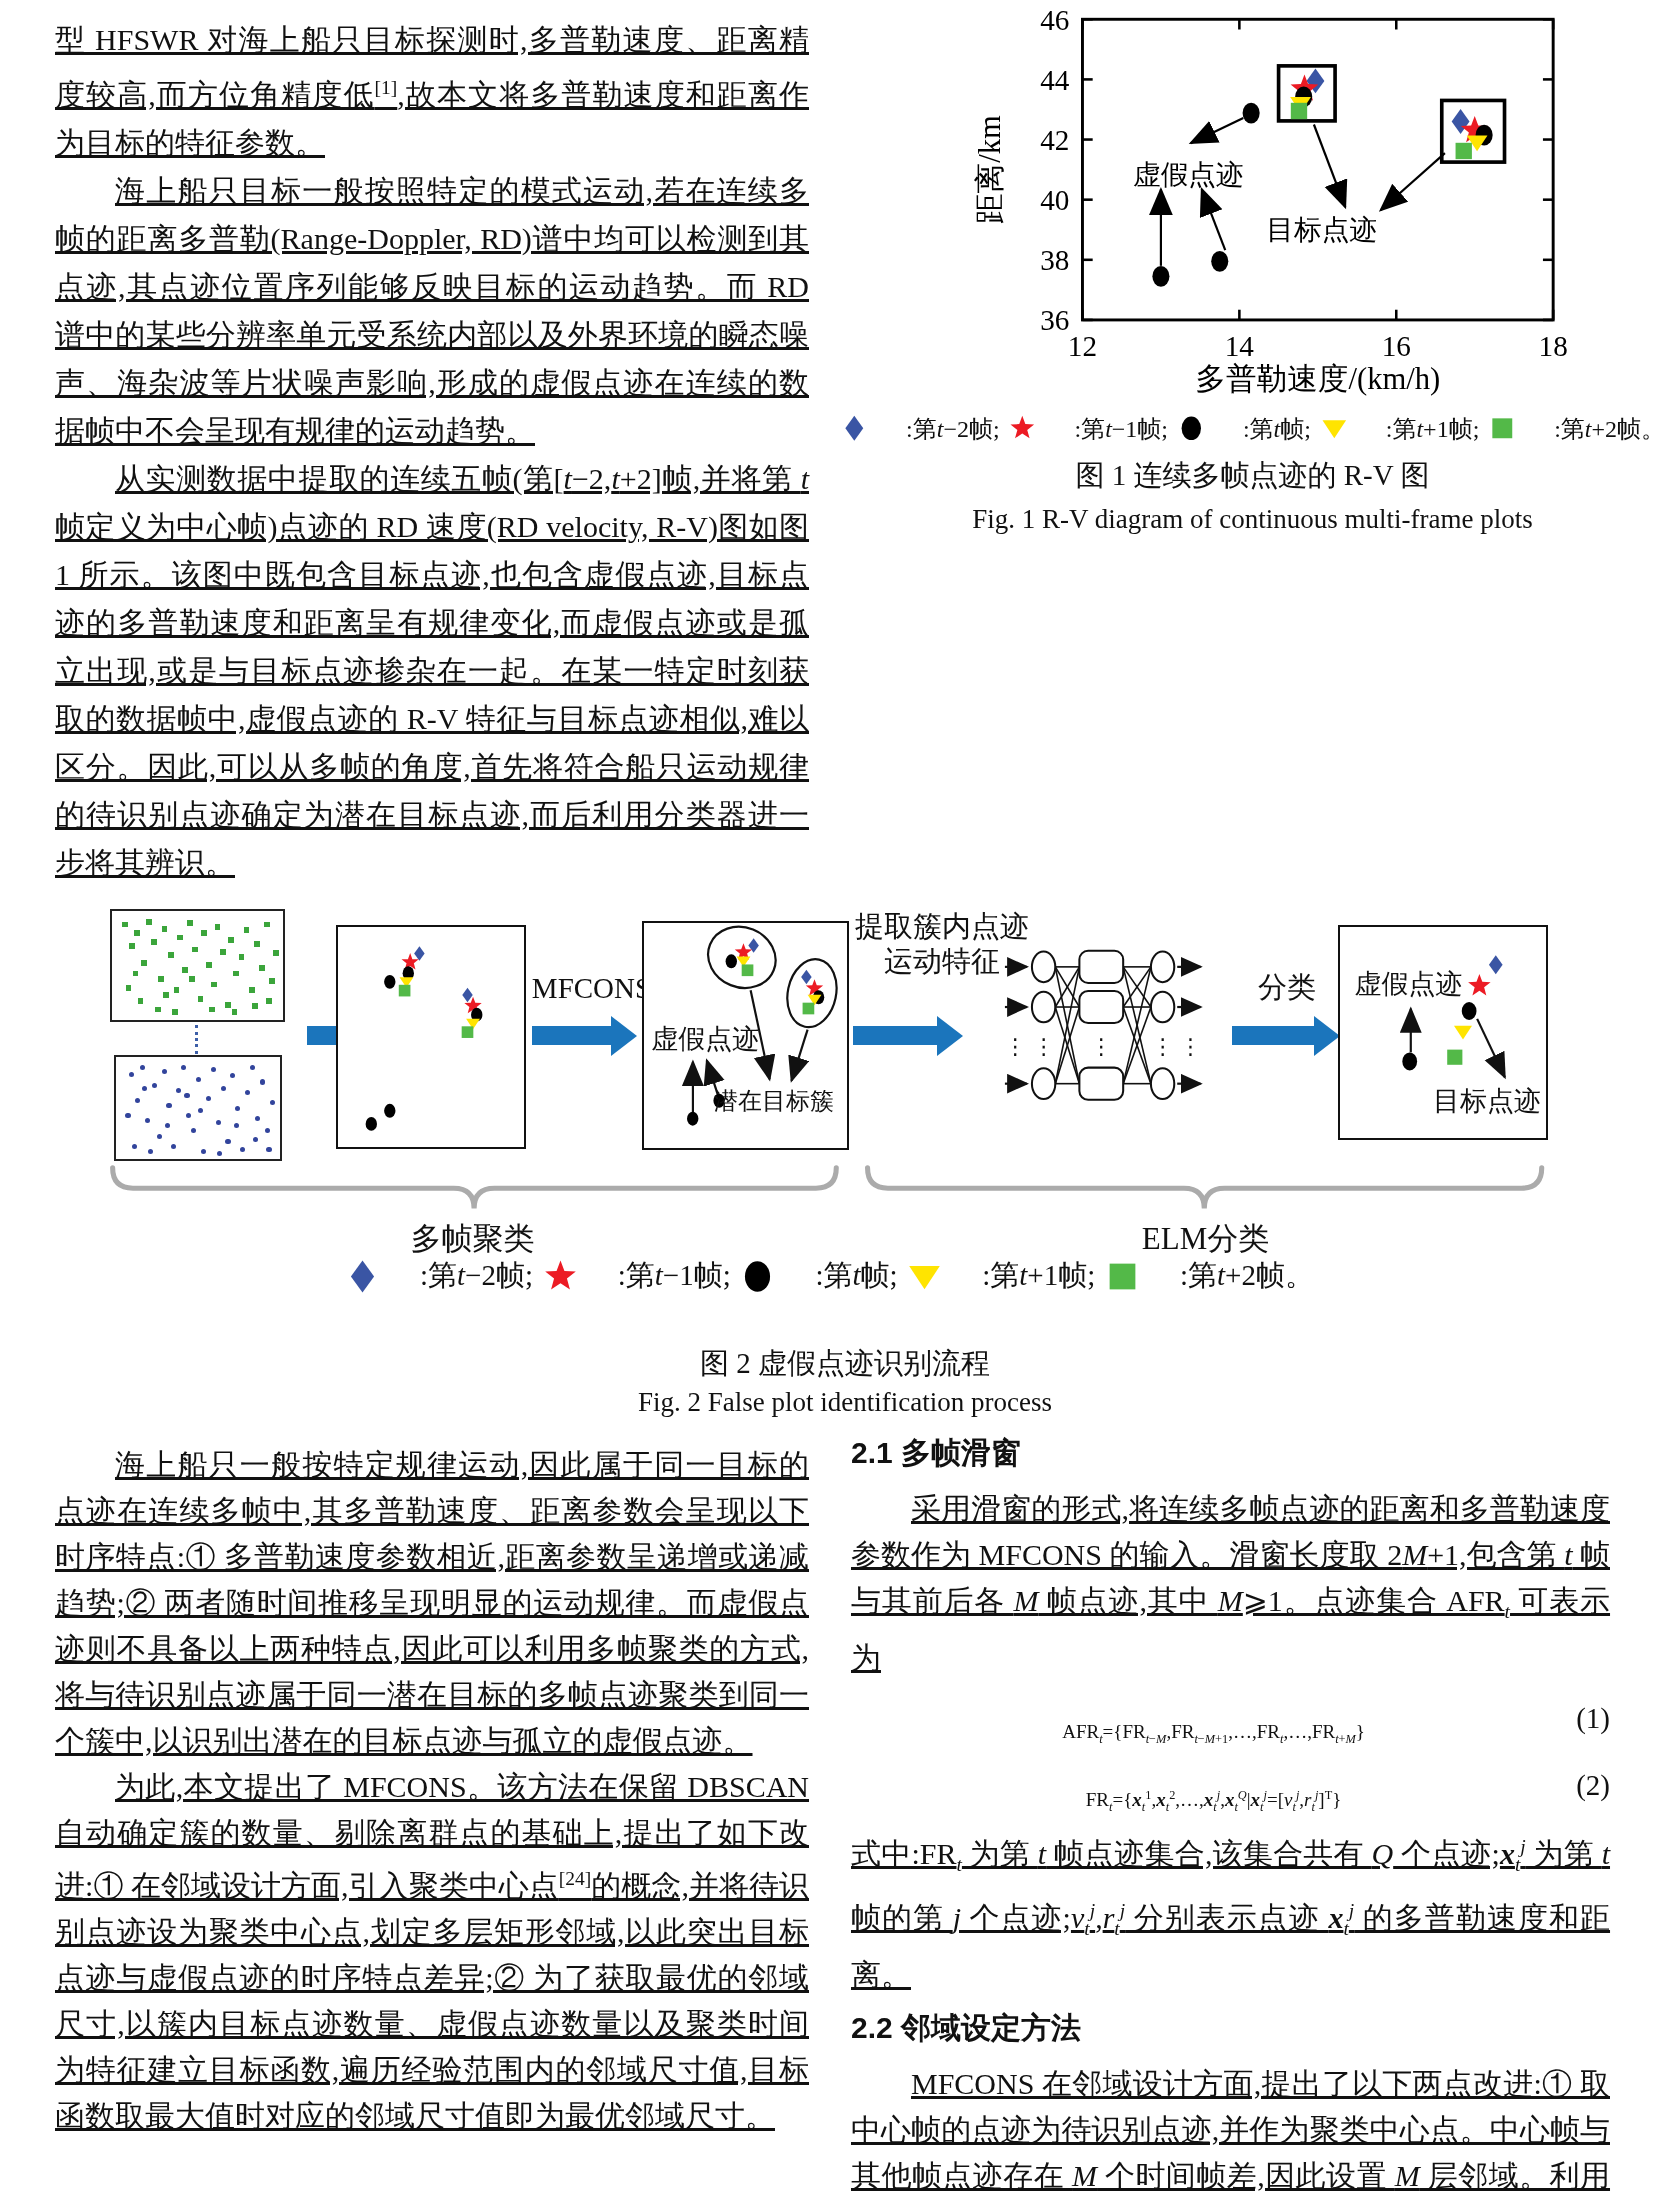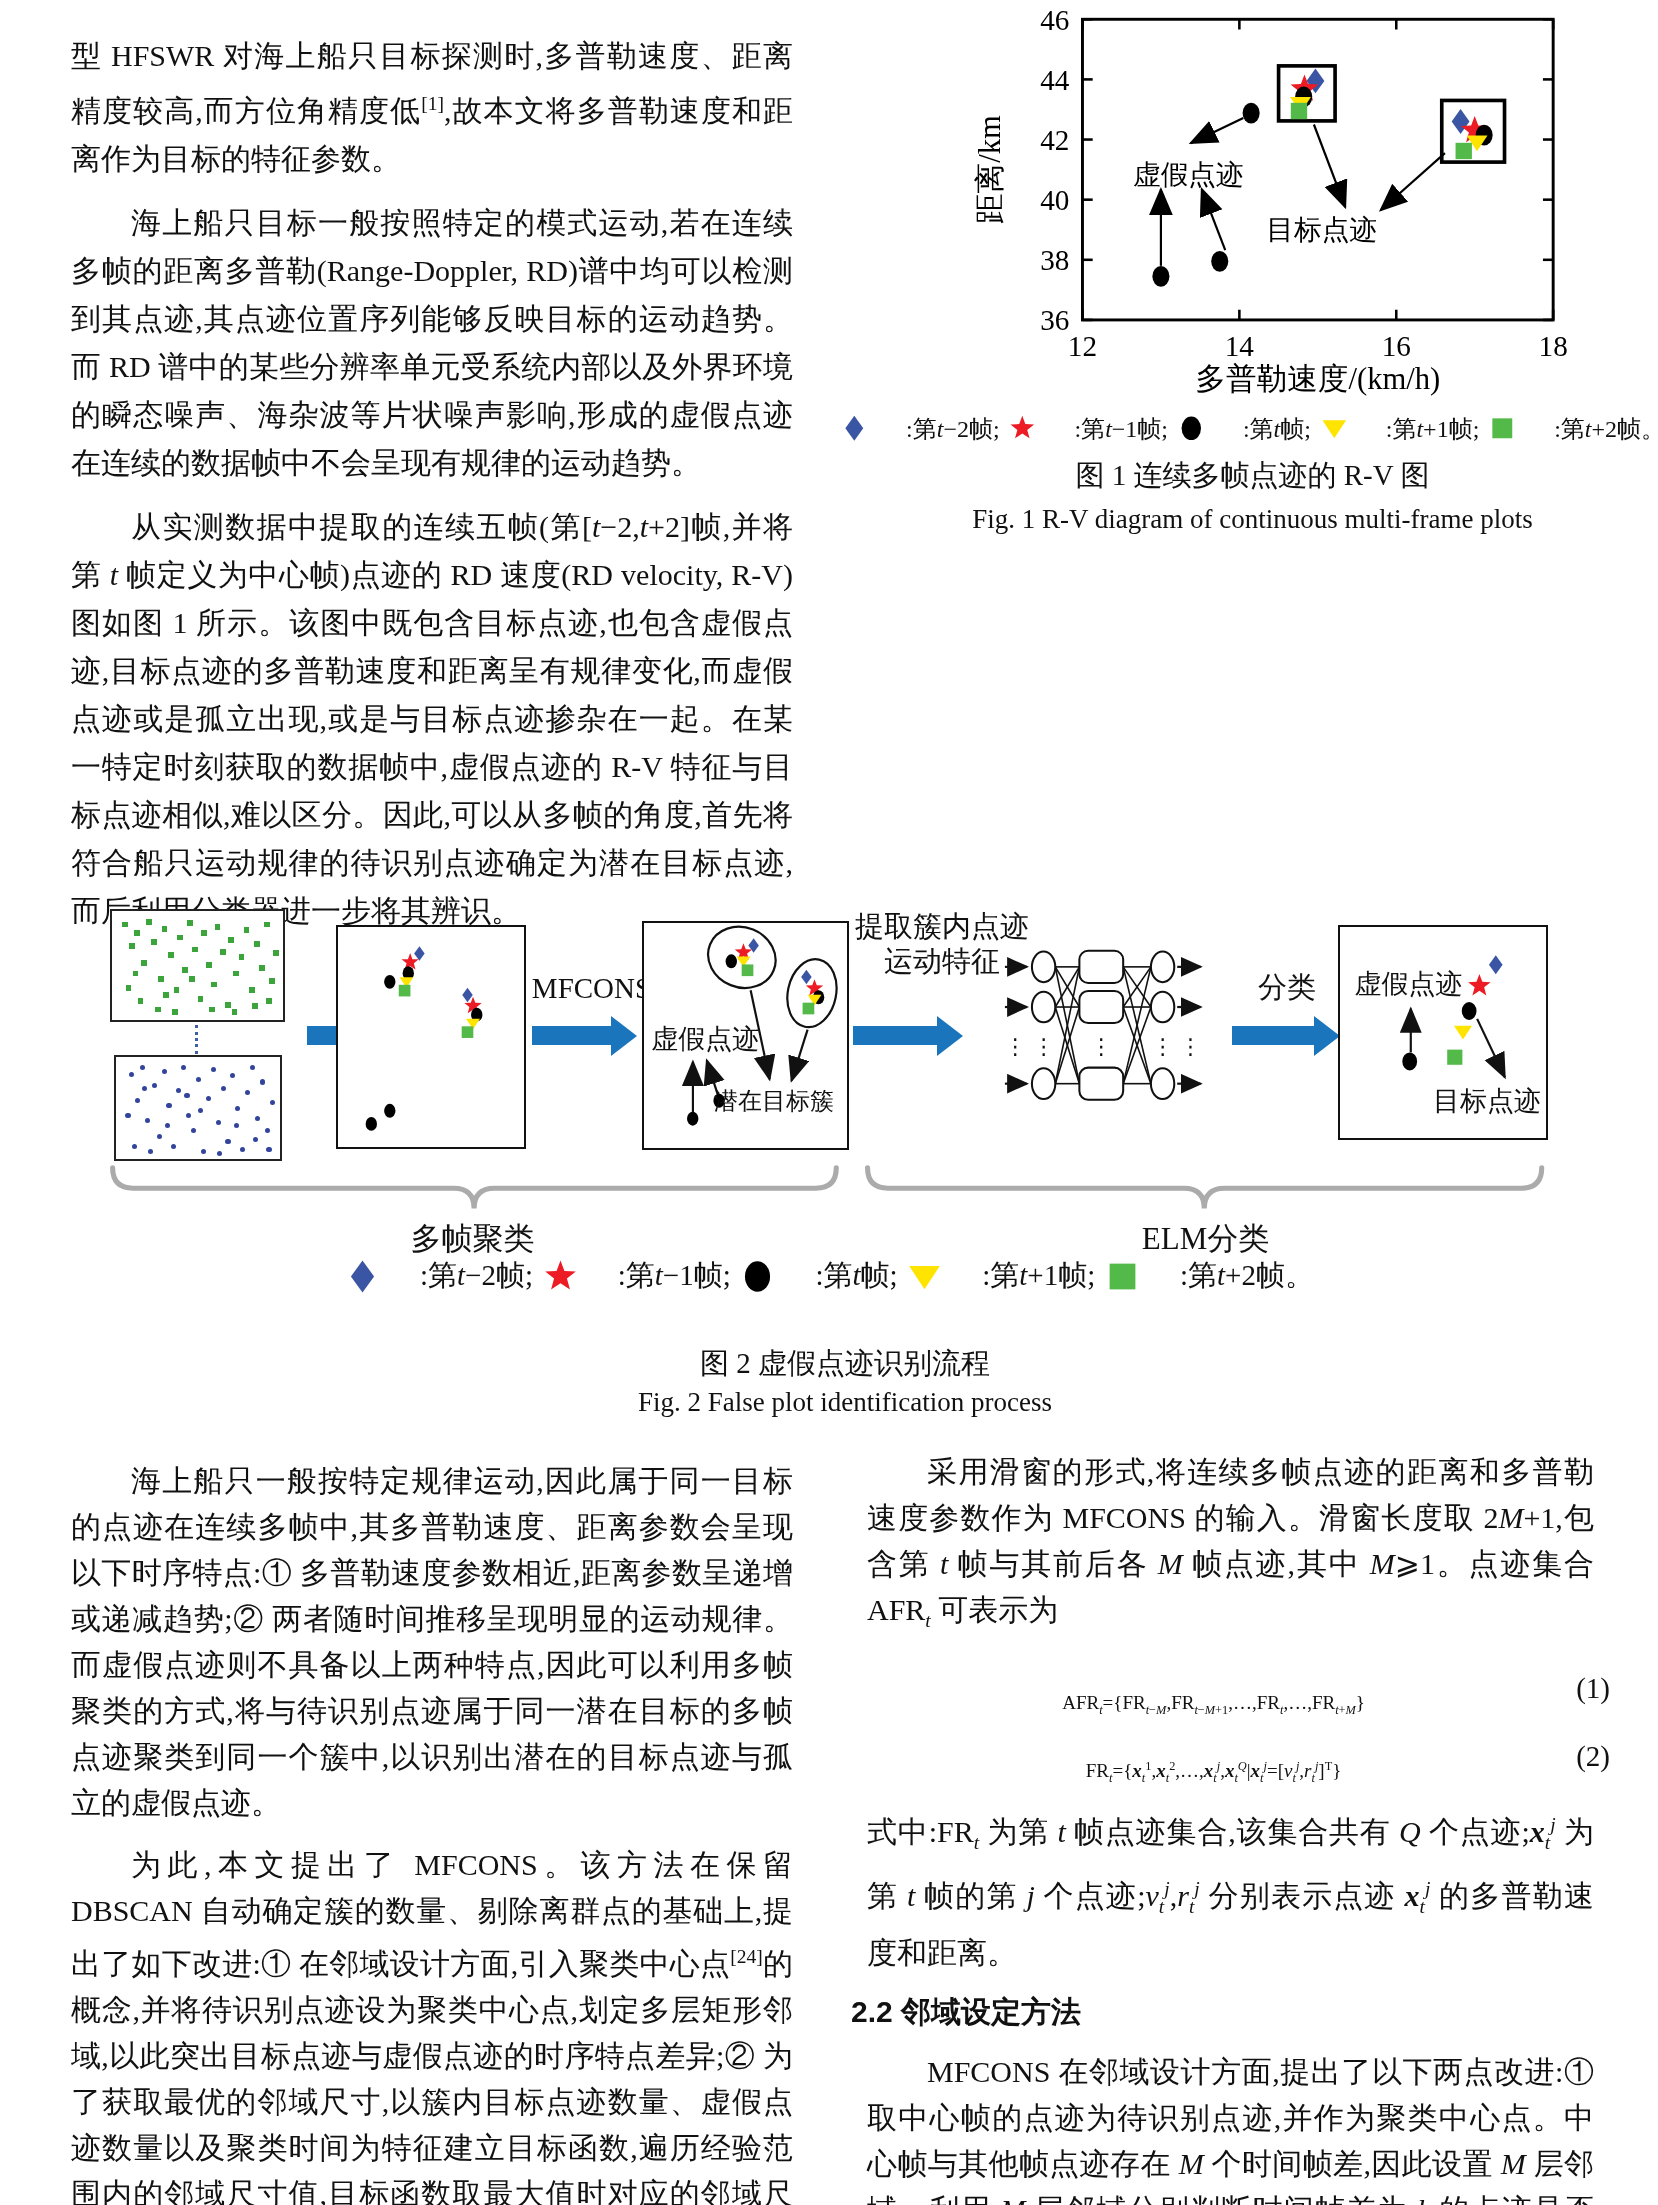--- a/index.html
+++ b/index.html
@@ -1,19 +1,19 @@
 <!DOCTYPE html>
 <html style="font-size:11.7px"><head>
 <meta charset="utf-8">
 <style>
   html,body{margin:0;padding:0;background:#fff;}
   body{width:1658px;height:2205px;position:relative;font-family:"Liberation Serif","DejaVu Serif",serif;color:#111;}
   .page{position:absolute;inset:0;background:#fff;}
   .col{position:absolute;}
-  .col p{margin:16px;font-size:30px;line-height:48px;text-align:justify;text-indent:2em;}
+  .col p{margin:0;font-size:30px;line-height:48px;text-align:justify;text-indent:2em;text-decoration:underline;}
   .col p.noind{text-indent:0;}
   .lt{left:55px;top:16px;width:754px;}
   .rt{left:851px;top:522px;width:759px;}
   .lb{left:55px;top:1442px;width:754px;}
   .rb{left:851px;top:1433px;width:759px;}
   .lb p,.rb p{line-height:46px;}
   h2{font-family:"Liberation Sans","DejaVu Sans",sans-serif;font-size:34px;font-weight:700;margin:0 0 19px 0;letter-spacing:0.7px;}
   h3{font-family:"Liberation Sans","DejaVu Sans",sans-serif;font-size:30px;font-weight:700;margin:10.2px 0 11.7px 0;}
   .eq{display:flex;align-items:center;margin:8.8px 0;}
   .eqbody{flex:1;text-align:center;font-size:19px;margin-top:32px;}
@@ -433,20 +433,21 @@
     <div class="cap">图 2  虚假点迹识别流程</div>
     <div class="cap en">Fig. 2  False plot identification process</div>
   </div>
 
   <div class="col lb">
     <p>海上船只一般按特定规律运动,因此属于同一目标的点迹在连续多帧中,其多普勒速度、距离参数会呈现以下时序特点:① 多普勒速度参数相近,距离参数呈递增或递减趋势;② 两者随时间推移呈现明显的运动规律。而虚假点迹则不具备以上两种特点,因此可以利用多帧聚类的方式,将与待识别点迹属于同一潜在目标的多帧点迹聚类到同一个簇中,以识别出潜在的目标点迹与孤立的虚假点迹。</p>
     <p>为此,本文提出了 MFCONS。该方法在保留 DBSCAN 自动确定簇的数量、剔除离群点的基础上,提出了如下改进:① 在邻域设计方面,引入聚类中心点<sup>[24]</sup>的概念,并将待识别点迹设为聚类中心点,划定多层矩形邻域,以此突出目标点迹与虚假点迹的时序特点差异;② 为了获取最优的邻域尺寸,以簇内目标点迹数量、虚假点迹数量以及聚类时间为特征建立目标函数,遍历经验范围内的邻域尺寸值,目标函数取最大值时对应的邻域尺寸值即为最优邻域尺寸。</p>
   </div>
 
   <div class="col rb">
+    <h3 style="margin-top:0">2.1 多帧滑窗</h3>
     <p>采用滑窗的形式,将连续多帧点迹的距离和多普勒速度参数作为 MFCONS 的输入。滑窗长度取 2<i>M</i>+1,包含第 <i>t</i> 帧与其前后各 <i>M</i> 帧点迹,其中 <i>M</i>⩾1。点迹集合 AFR<sub><i>t</i></sub> 可表示为</p>
     <div class="eq">
       <span class="eqbody">AFR<sub><i>t</i></sub>={FR<sub><i>t</i>−<i>M</i></sub>,FR<sub><i>t</i>−<i>M</i>+1</sub>,…,FR<sub><i>t</i></sub>,…,FR<sub><i>t</i>+<i>M</i></sub>}</span>
       <span class="eqno">(1)</span>
     </div>
     <div class="eq">
       <span class="eqbody">FR<sub><i>t</i></sub>={<b><i>x</i></b><sub><i>t</i></sub><sup>1</sup>,<b><i>x</i></b><sub><i>t</i></sub><sup>2</sup>,…,<b><i>x</i></b><sub><i>t</i></sub><sup><i>j</i></sup>,<b><i>x</i></b><sub><i>t</i></sub><sup><i>Q</i></sup>|<b><i>x</i></b><sub><i>t</i></sub><sup><i>j</i></sup>=[<i>v</i><sub><i>t</i></sub><sup><i>j</i></sup>,<i>r</i><sub><i>t</i></sub><sup><i>j</i></sup>]<sup>T</sup>}</span>
       <span class="eqno">(2)</span>
     </div>
     <p class="noind">式中:FR<sub><i>t</i></sub> 为第 <i>t</i> 帧点迹集合,该集合共有 <i>Q</i> 个点迹;<b><i>x</i></b><sub><i>t</i></sub><sup><i>j</i></sup> 为第 <i>t</i> 帧的第 <i>j</i> 个点迹;<i>v</i><sub><i>t</i></sub><sup><i>j</i></sup>,<i>r</i><sub><i>t</i></sub><sup><i>j</i></sup> 分别表示点迹 <b><i>x</i></b><sub><i>t</i></sub><sup><i>j</i></sup> 的多普勒速度和距离。</p>

